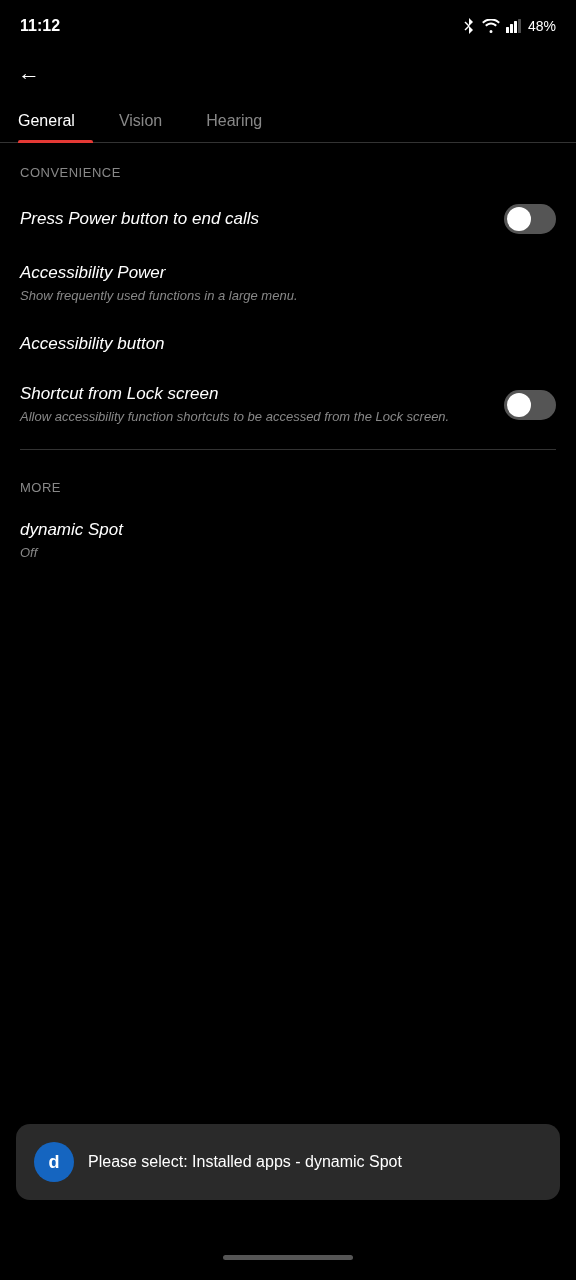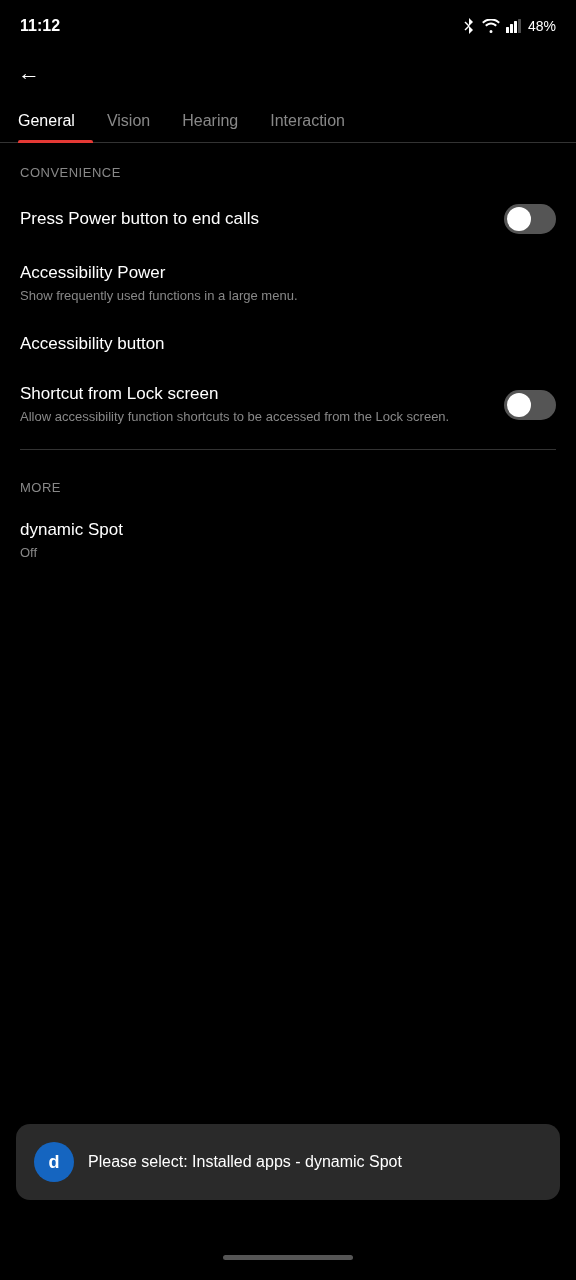--- a/index.html
+++ b/index.html
@@ -54,21 +54,21 @@
       font-size: 22px;
       font-weight: 400;
       color: #fff;
     }
 
     
     .tabs {
       display: flex;
       border-bottom: 1px solid #333;
       padding: 0 18px;
-      gap: 4px;
+      gap: 16px;
     }
     .tab {
       padding: 10px 18px 12px 0;
       font-size: 16px;
       color: #888;
       cursor: pointer;
       position: relative;
       margin-right: 10px;
     }
     .tab.active {
@@ -98,20 +98,21 @@
     .setting-item {
       padding: 14px 20px;
       display: flex;
       align-items: center;
       justify-content: space-between;
       cursor: pointer;
     }
     .setting-item-text {
       flex: 1;
       padding-right: 12px;
+      font-style: italic;
     }
     .setting-title {
       font-size: 17px;
       color: #fff;
       font-weight: 400;
       line-height: 1.3;
     }
     .setting-desc {
       font-size: 13px;
       color: #888;
@@ -230,23 +231,20 @@
 <div class="tabs">
   <div class="tab active">
     <span>General</span>
   </div>
   <div class="tab">
     <span>Vision</span>
   </div>
   <div class="tab">
     <span>Hearing</span>
   </div>
-  <div class="tab">
-    <span>Interaction</span>
-  </div>
 </div>
 
 <div class="section-label">CONVENIENCE</div>
 
 <div class="setting-item">
   <div class="setting-item-text">
     <div class="setting-title">Press Power button to end calls</div>
   </div>
   <div class="toggle"></div>
 </div>

